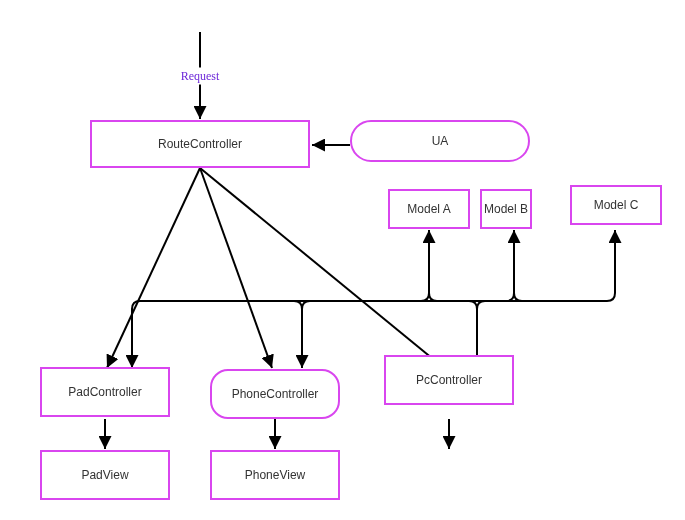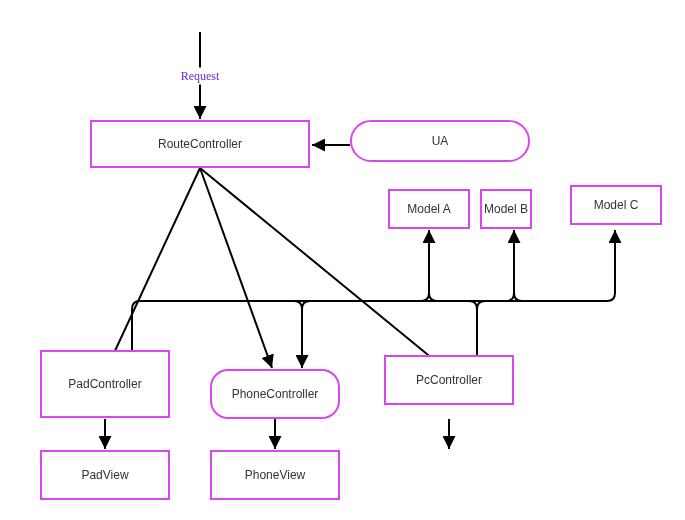--- a/index.html
+++ b/index.html
@@ -66,21 +66,21 @@
   <div class="node" style="left:90px;  top:120px; width:220px; height:48px;">RouteController</div>
 
   <div class="node" style="left:350px; top:120px; width:180px; height:42px;border-radius:23px;">UA</div>
 
   <div class="node" style="left:388px; top:189px; width:82px; height:40px;">Model A</div>
 
   <div class="node" style="left:480px; top:189px; width:52px; height:40px;">Model B</div>
 
   <div class="node" style="left:570px; top:185px; width:92px; height:40px;">Model C</div>
 
-  <div class="node" style="left:40px;  top:350px; width:130px; height:68px;">PadController</div>
+  <div class="node" style="left:40px;  top:367px; width:130px; height:50px;">PadController</div>
 
   <div class="node" style="left:210px; top:369px; width:130px; height:50px;border-radius:18px;">PhoneController</div>
 
   <div class="node" style="left:384px; top:355px; width:130px; height:50px;">PcController</div>
 
   <div class="node" style="left:40px;  top:450px; width:130px; height:50px;">PadView</div>
 
   <div class="node" style="left:210px; top:450px; width:130px; height:50px;">PhoneView</div>
 
 

